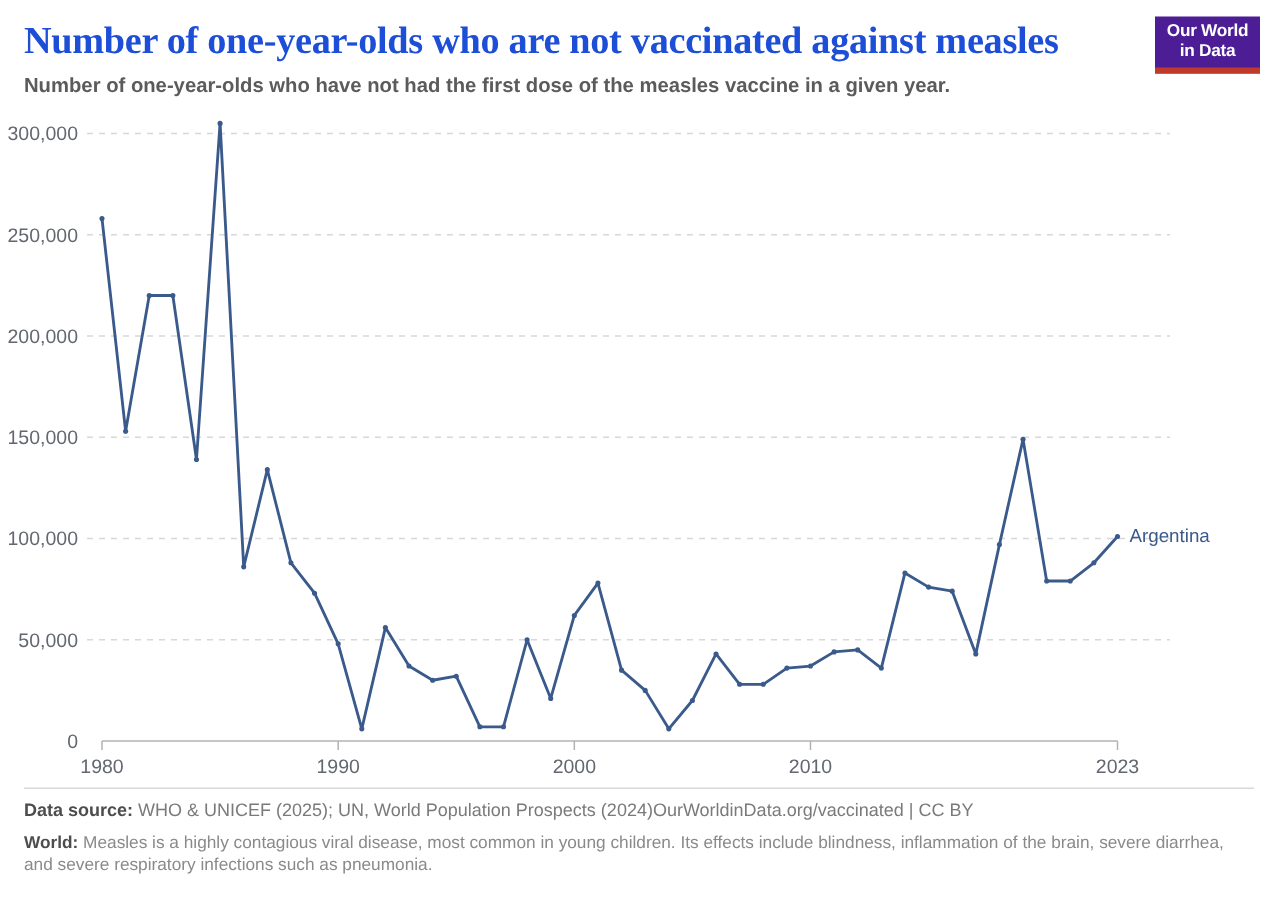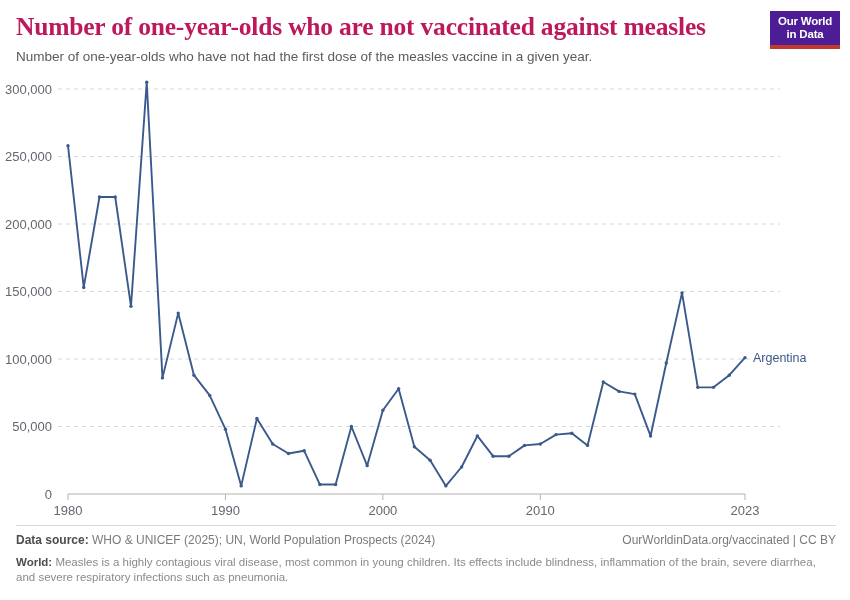--- a/index.html
+++ b/index.html
@@ -27,30 +27,30 @@
     position: absolute;
     left: 16px;
     top: 12px;
     right: 16px;
     height: 56px;
   }
   .chart-title {
     font-family: "Liberation Serif", serif;
     font-size: 25.5px;
     font-weight: 700;
-    color: #be185d;
+    color: #1d4ed8;
     letter-spacing: -0.2px;
     margin: 0;
     line-height: 30px;
     white-space: nowrap;
   }
   .chart-subtitle {
     font-family: "Liberation Sans", sans-serif;
     font-size: 13.5px;
-    font-weight: 400;
+    font-weight: 700;
     color: #5b5b5b;
     margin: 6px 0 0 0;
     line-height: 17px;
     white-space: nowrap;
   }
 
   
   .owid-logo {
     position: absolute;
     right: 10px;
@@ -136,21 +136,20 @@
     right: 14px;
     top: 525px;
   }
   .footer-rule {
     border: 0;
     border-top: 1px solid #d8d8d8;
     margin: 0 0 7px 0;
   }
   .footer-row {
     display: flex;
-    justify-content: space-between;
     align-items: baseline;
     font-family: "Liberation Sans", sans-serif;
     font-size: 12px;
     color: #7a7a7a;
     line-height: 15px;
   }
   .footer-label {
     font-weight: 700;
     color: #4d4d4d;
   }

